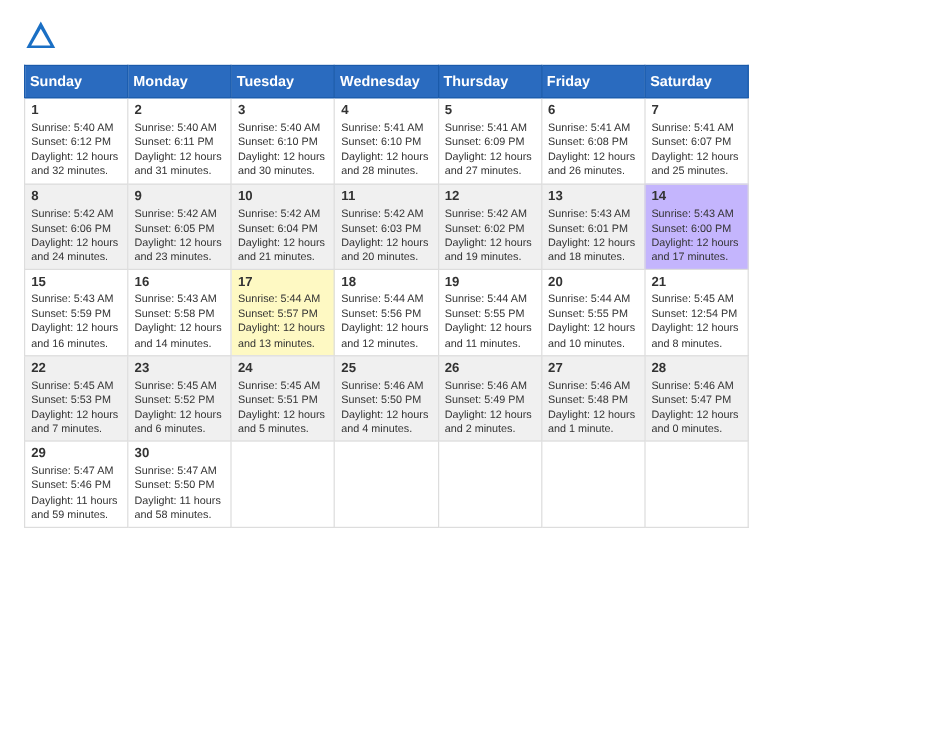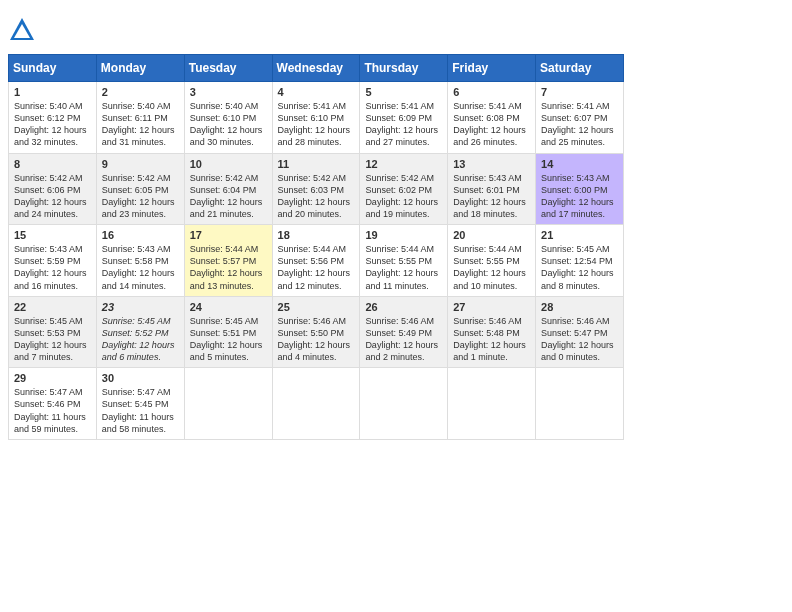--- a/index.html
+++ b/index.html
@@ -7,21 +7,21 @@
       font-family: Arial, sans-serif;
       background: #fff;
       width: 792px;
       height: 612px;
       overflow: hidden;
     }
     .page {
       width: 644px;
       min-height: 612px;
       background: #fff;
-      padding: 16px 20px 10px 8px;
+      padding: 16px 20px 10px 20px;
     }
     .header {
       display: flex;
       justify-content: space-between;
       align-items: flex-start;
       margin-bottom: 10px;
     }
     .logo {
       display: flex;
       align-items: center;
@@ -224,21 +224,21 @@
           <td style="background: rgb(255, 255, 255);"><span class="day-num">21</span><span class="cell-text">Sunrise: 5:45 AM
 Sunset: 12:54 PM
 Daylight: 12 hours
 and 8 minutes.</span></td>
         </tr>
         <tr>
           <td style="background: rgb(240, 240, 240);"><span class="day-num">22</span><span class="cell-text">Sunrise: 5:45 AM
 Sunset: 5:53 PM
 Daylight: 12 hours
 and 7 minutes.</span></td>
-          <td style="background: rgb(240, 240, 240); font-style: italic;"><span class="day-num">23</span><span class="cell-text">Sunrise: 5:45 AM
+          <td style="background: rgb(240, 240, 240);"><span class="day-num">23</span><span class="cell-text">Sunrise: 5:45 AM
 Sunset: 5:52 PM
 Daylight: 12 hours
 and 6 minutes.</span></td>
           <td style="background: rgb(240, 240, 240);"><span class="day-num">24</span><span class="cell-text">Sunrise: 5:45 AM
 Sunset: 5:51 PM
 Daylight: 12 hours
 and 5 minutes.</span></td>
           <td style="background: rgb(240, 240, 240);"><span class="day-num">25</span><span class="cell-text">Sunrise: 5:46 AM
 Sunset: 5:50 PM
 Daylight: 12 hours
@@ -255,21 +255,21 @@
 Sunset: 5:47 PM
 Daylight: 12 hours
 and 0 minutes.</span></td>
         </tr>
         <tr>
           <td style="background: rgb(255, 255, 255);"><span class="day-num">29</span><span class="cell-text">Sunrise: 5:47 AM
 Sunset: 5:46 PM
 Daylight: 11 hours
 and 59 minutes.</span></td>
           <td style="background: rgb(255, 255, 255); margin-left: 47px;"><span class="day-num">30</span><span class="cell-text">Sunrise: 5:47 AM
-Sunset: 5:45 PM
+Sunset: 5:50 PM
 Daylight: 11 hours
 and 58 minutes.</span></td>
           <td class="empty-cell"></td>
           <td class="empty-cell"></td>
           <td class="empty-cell"></td>
           <td class="empty-cell"></td>
           <td class="empty-cell"></td>
         </tr>
       </tbody>
   </table>

